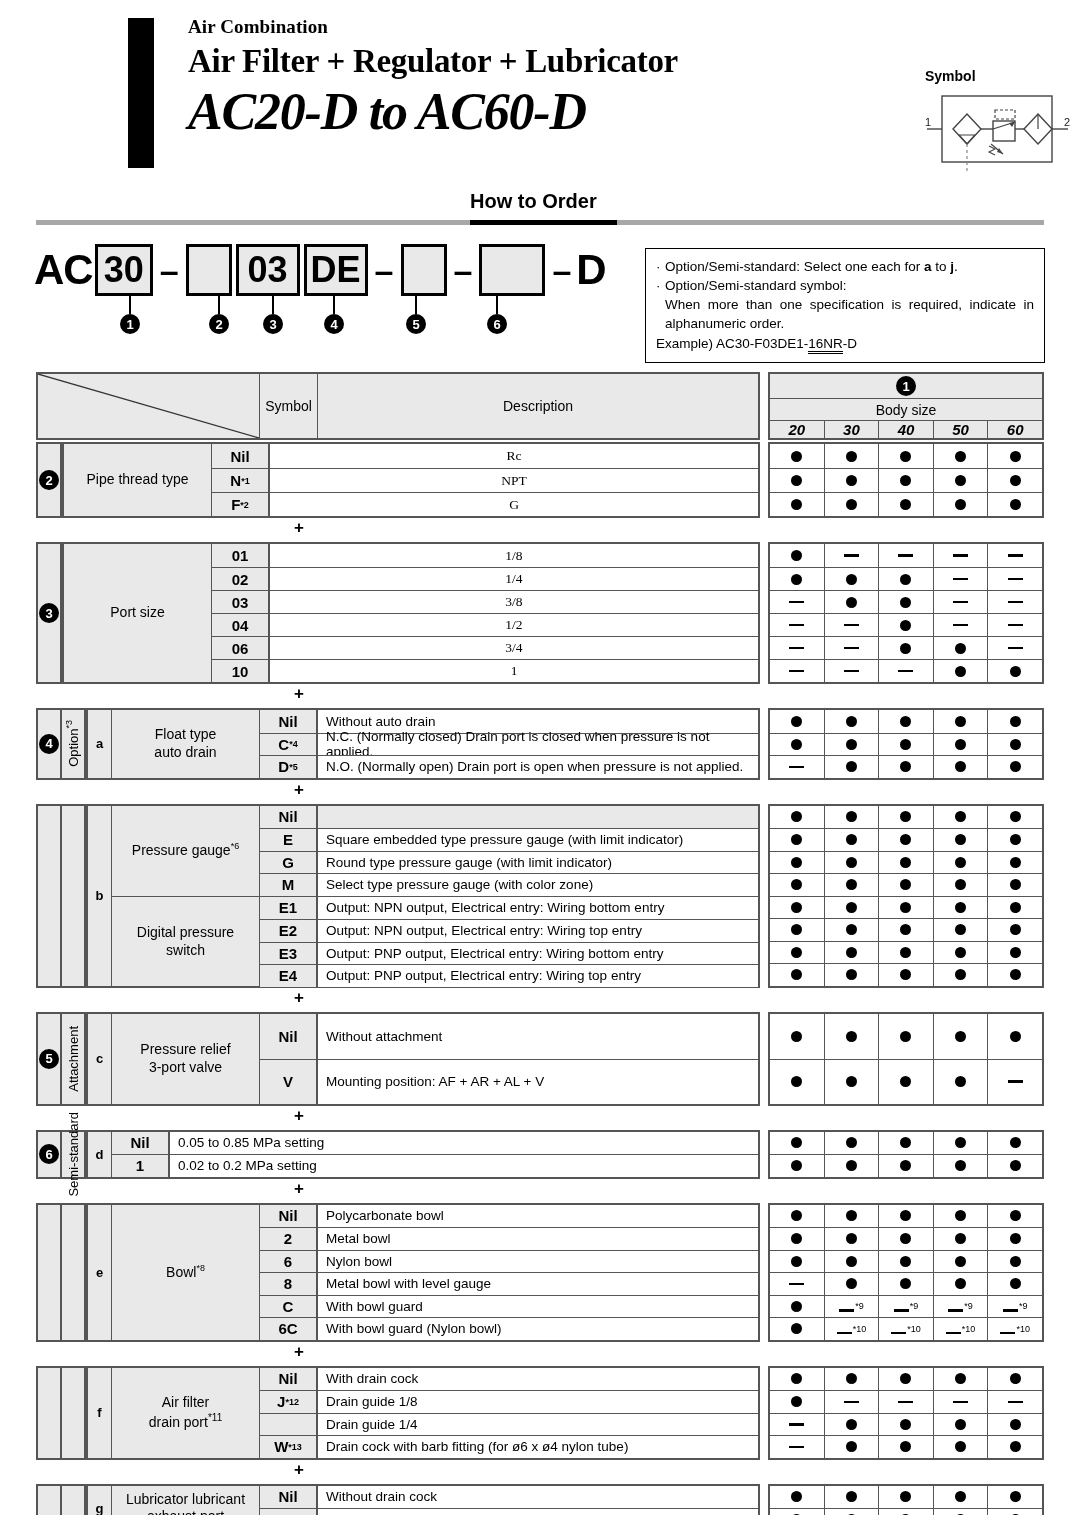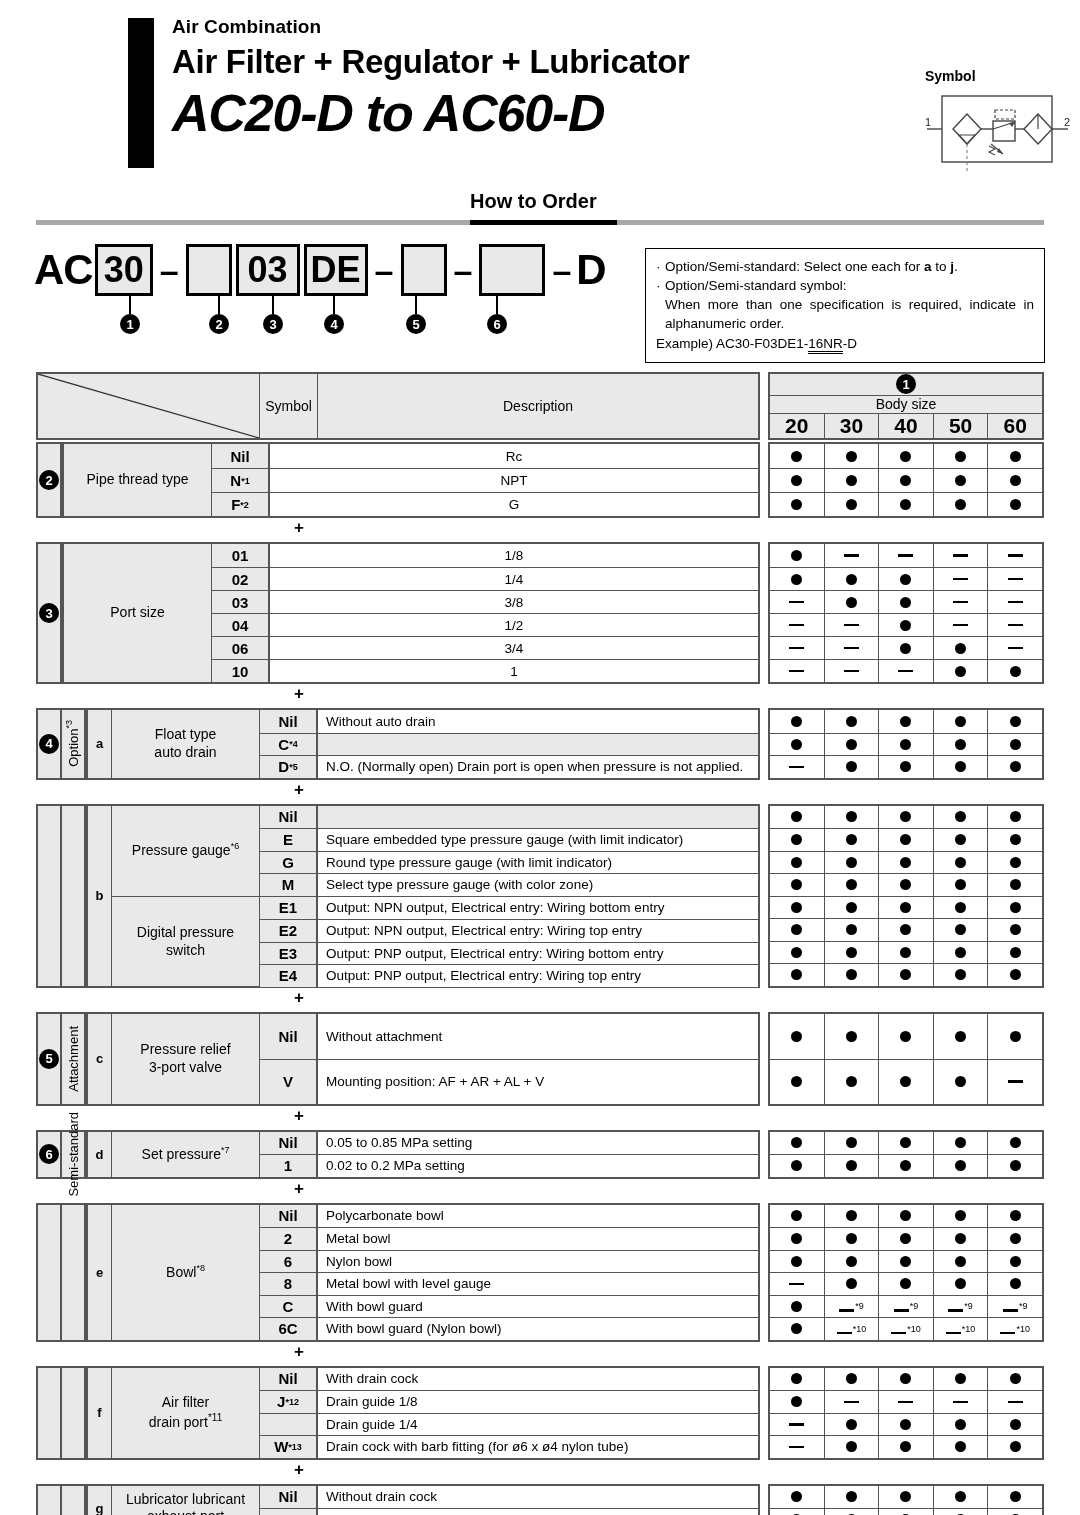--- a/index.html
+++ b/index.html
@@ -12,21 +12,21 @@
     position: relative;
     overflow: hidden;
   }
 
   
   .header { position: relative; height: 190px; }
   .hdr-bar {
     position: absolute; left: 128px; top: 18px;
     width: 26px; height: 150px; background: #000;
   }
-  .hdr-text { position: absolute; left: 172px; top: 16px; }
+  .hdr-text { position: absolute; left: 188px; top: 16px; font-family: Liberation Serif, serif; }
   .kicker { font-size: 19px; font-weight: bold; letter-spacing: .1px; }
   .title-main { font-size: 33px; font-weight: bold; margin-top: 5px; letter-spacing: -.3px; }
   .title-model {
     font-size: 52px; font-weight: bold; font-style: italic;
     margin-top: 2px; letter-spacing: -1.2px;
   }
 
   .symbol-block { position: absolute; left: 925px; top: 68px; width: 150px; }
   .symbol-label { font-size: 14px; font-weight: bold; margin-bottom: 4px; }
   .symbol-svg { display: block; }
@@ -127,21 +127,21 @@
   .sym-cell {
     flex: 0 0 58px; display: flex; align-items: center; justify-content: center;
     font-size: 15px; font-weight: bold; background: #e9e9e9;
     border-right: 2px solid #555; padding: 3px 0;
   }
   .sym-cell sup { font-size: 9px; font-weight: bold; }
   .desc-cell {
     flex: 1 1 auto; background: #fff; display: flex; align-items: center;
     font-size: 13.5px; padding: 4px 0 4px 8px;
   }
-  .desc-cell.ctr { justify-content: center; padding-left: 0; }
+  .desc-cell.ctr { justify-content: center; padding-left: 0; font-family: Liberation Serif, serif; }
 
   
   .mtx {
     flex: 0 0 276px; margin-left: 8px;
     border: 2px solid #555; background: #fff;
     display: flex; flex-direction: column;
   }
   .mrow { display: flex; flex: 1 1 auto; }
   .mrow + .mrow { border-top: 1px solid #555; }
   .mcell {
@@ -176,21 +176,21 @@
     height: 26px; display: flex; align-items: center; justify-content: center;
     border-bottom: 1px solid #555;
   }
   .hm-mid {
     height: 22px; display: flex; align-items: center; justify-content: center;
     font-size: 14px; border-bottom: 1px solid #555;
   }
   .hm-bot { flex: 1 1 auto; display: flex; }
   .hm-cell {
     flex: 1 1 0; display: flex; align-items: center; justify-content: center;
-    font-size: 21px; font-weight: bold;
+    font-size: 15px; font-weight: bold; font-style: italic;
   }
   .hm-cell + .hm-cell { border-left: 1px solid #555; }
 </style>
 </head>
 <body>
 
 <div class="header">
   <div class="hdr-bar"></div>
   <div class="hdr-text">
     <div class="kicker">Air Combination</div>
@@ -545,20 +545,21 @@
         <div class="cat-col">
           <div>Float type<br>auto drain</div>
         </div>
         <div class="rows-col">
           <div class="trow" style="height: 22.5px;">
             <div class="sym-cell">Nil</div>
             <div class="desc-cell">Without auto drain</div>
           </div>
           <div class="trow" style="height: 22.5px;">
             <div class="sym-cell">C<sup>*4</sup></div>
+            <div class="desc-cell">N.C. (Normally closed) Drain port is closed when pressure is not applied.</div>
           </div>
           <div class="trow" style="height: 22.5px;">
             <div class="sym-cell">D<sup>*5</sup></div>
             <div class="desc-cell">N.O. (Normally open) Drain port is open when pressure is not applied.</div>
           </div>
         </div>
       </div>
       <div class="mtx">
         <div class="mrow" style="height: 22.5px;">
           <div class="mcell">
@@ -876,23 +877,20 @@
     </div>
     <div class="block">
       <div class="rail rail-num" style="height: 49px;">
         <div class="num-badge">6</div>
       </div>
       <div class="rail rail-vert" style="height: 49px; border-left: none;">
         <span class="vtext">Semi-standard</span>
       </div>
       <div class="grp" style="height: 49px;">
         <div class="letter-col">d</div>
-        <div class="cat-col">
-          <div>Set pressure<sup style="font-size: 9px;">*7</sup></div>
-        </div>
         <div class="rows-col">
           <div class="trow" style="height: 22.5px;">
             <div class="sym-cell">Nil</div>
             <div class="desc-cell">0.05 to 0.85 MPa setting</div>
           </div>
           <div class="trow" style="height: 22.5px;">
             <div class="sym-cell">1</div>
             <div class="desc-cell">0.02 to 0.2 MPa setting</div>
           </div>
         </div>

